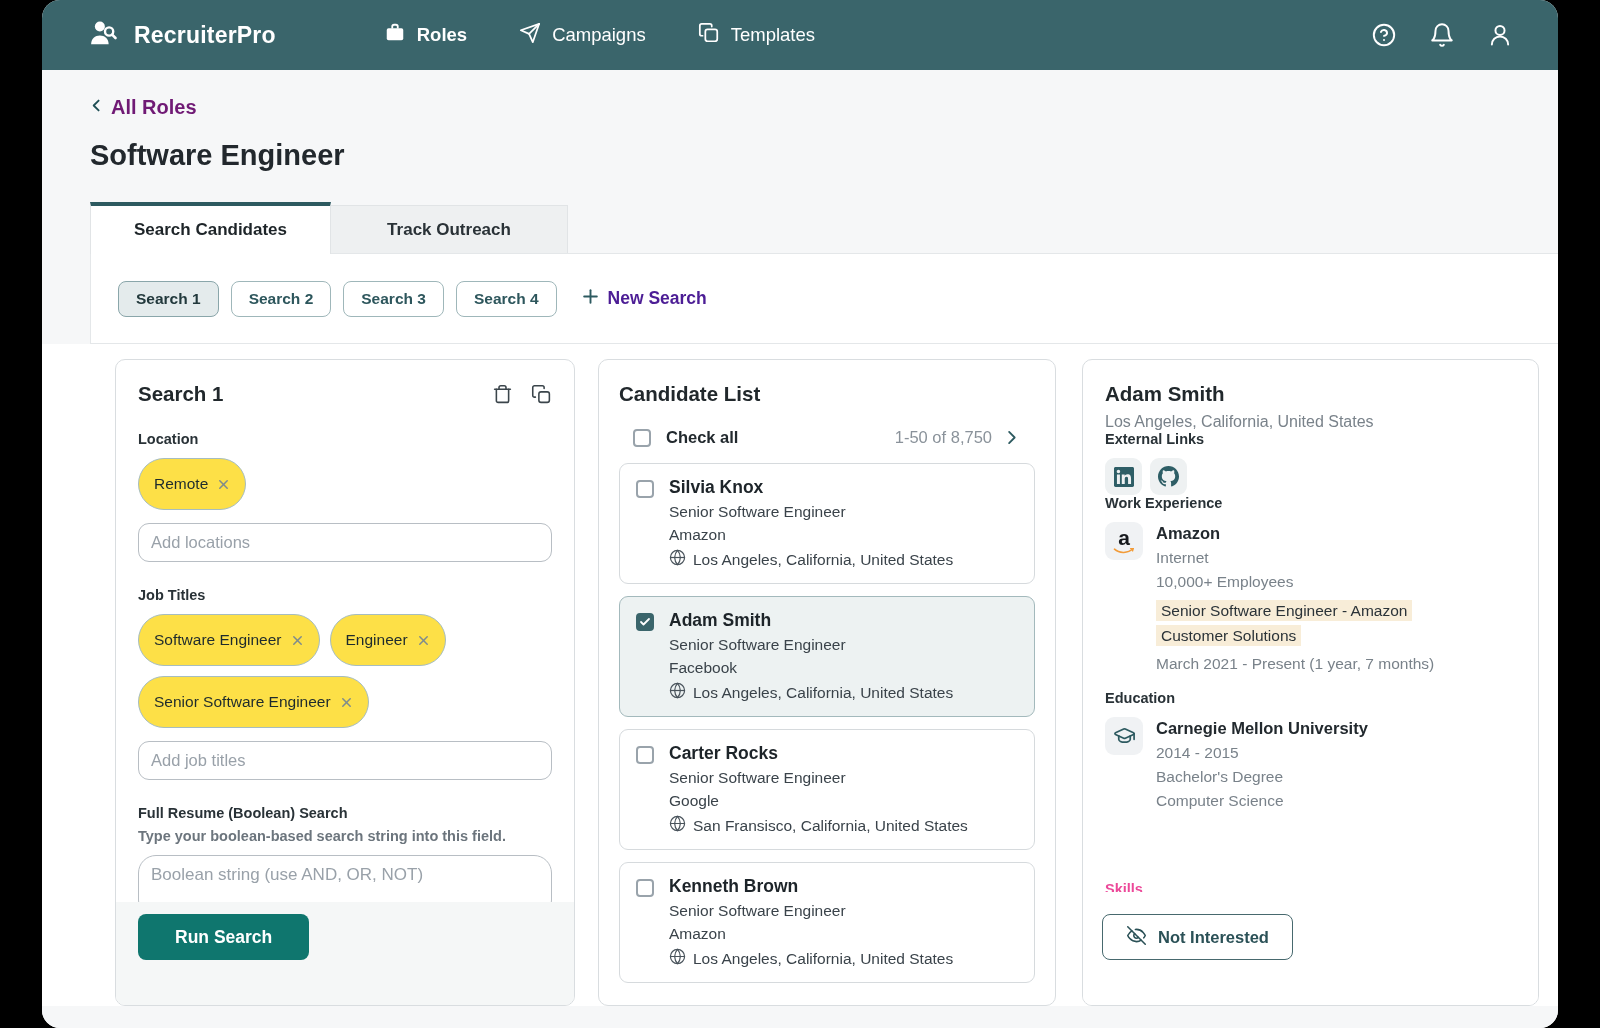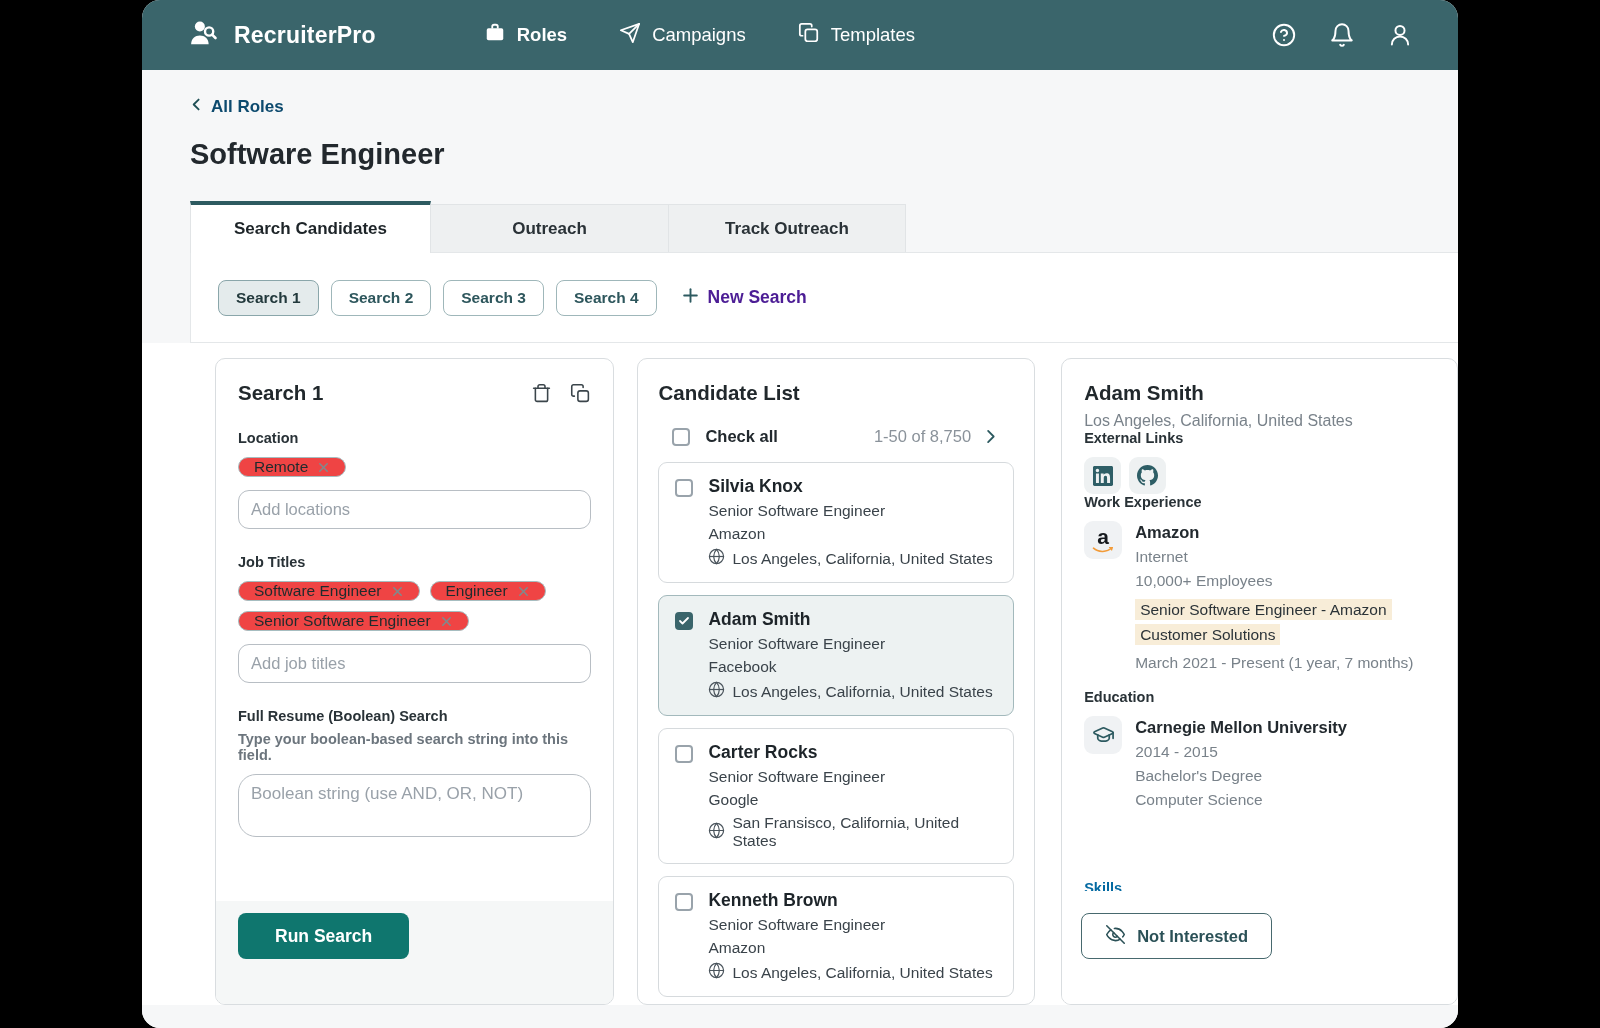--- a/index.html
+++ b/index.html
@@ -1,38 +1,38 @@
 <!DOCTYPE html>
 <html><head>
 <meta charset="utf-8">
 <style>
   * { box-sizing: border-box; margin: 0; padding: 0; }
   html,body { background:#000; }
   body { font-family: "Liberation Sans", "DejaVu Sans", sans-serif; }
 
-  .app { position:relative; width:1316px; height:1028px; margin:0 auto;
+  .app { position:relative; width:1516px; height:1028px; margin:0 auto;
          background:#fff; border-radius:18px; overflow:hidden; }
 
   
   .navbar { height:70px; background:#3A656B; display:flex; align-items:center;
             padding:0 44px; color:#fff; }
   .brand { display:flex; align-items:center; gap:14px; }
   .brand-name { font-size:23px; font-weight:600; letter-spacing:.2px; }
   .nav-items { display:flex; align-items:center; gap:52px; margin-left:108px; }
   .nav-item { display:flex; align-items:center; gap:11px; font-size:18.5px;
               font-weight:500; cursor:pointer; }
   .nav-item.active { font-weight:700; }
   .nav-right { margin-left:auto; display:flex; align-items:center; gap:30px; }
   .nav-icon-btn { width:28px; height:28px; display:flex; align-items:center;
                   justify-content:center; cursor:pointer; }
 
   
   .page { background:#F6F7F8; height:958px; position:relative; }
   .breadcrumb { display:flex; align-items:center; gap:6px; padding:26px 0 0 46px;
-                color:#0c4a6e; font-size:17px; font-weight:700; cursor:pointer; width:max-content;justify-content:space-between; }
+                color:#701a75; font-size:20px; font-weight:700; cursor:pointer; width:max-content;justify-content:space-between; }
   .page-title { margin:20px 0 0 48px; font-size:29px; font-weight:700; color:#22282D; }
 
   .tabs { display:flex; align-items:flex-end; margin:30px 0 0 48px; position:relative; z-index:2; }
   .tab { height:48px; display:flex; align-items:center; justify-content:center;
          font-size:17px; font-weight:600; color:#2A3237; cursor:pointer;
          background:#EEF0F1; border:1px solid #E1E4E6; border-bottom:none; }
   .tab-1 { width:241px; } .tab-2 { width:238px; border-left:none; } .tab-3 { width:237px; border-left:none; }
   .tab.active { height:52px; margin-bottom:-1px; background:#fff;
                 border-top:4px solid #2D5A60; color:#1D2428; font-weight:700; }
 
@@ -54,22 +54,22 @@
 
   
   .panel-search .inner { padding:22px 22px 0; }
   .panel-head { display:flex; align-items:center; }
   .panel-title { font-size:20.5px; font-weight:700; color:#21282C; }
   .head-icons { margin-left:auto; display:flex; gap:17px; }
   .icon-btn { width:22px; height:22px; display:flex; align-items:center; justify-content:center; cursor:pointer; }
 
   .field-label { margin-top:25px; font-size:14.5px; font-weight:700; color:#293237; }
   .tag-row { display:flex; flex-wrap:wrap; gap:10px; margin-top:11px; }
-  .tag { display:inline-flex; align-items:center; gap:9px; padding:0 15px;
-         background:#ef4444; border:1px solid #A6BDC0; border-radius:999px;
+  .tag { display:inline-flex; align-items:center; gap:9px; padding:16px 15px;
+         background:#fde047; border:1px solid #A6BDC0; border-radius:999px;
          font-size:15.5px; color:#1E2B2D; }
   .tag-x { display:flex; cursor:pointer; }
   .text-input { margin-top:13px; width:100%; height:39px; border:1px solid #B8BEC4;
                 border-radius:11px; padding:0 12px; font-size:16.5px; color:#701a75;
                 font-family:"Liberation Sans", sans-serif; }
   .text-input::placeholder, .text-area::placeholder { color:#99A1A9; }
   .field-help { margin-top:7px; font-size:14.5px; font-weight:600; color:#6C757D; }
   .text-area { margin-top:11px; width:100%; height:63px; border:1px solid #B8BEC4;
                border-radius:18px; padding:9px 12px; font-size:17px; resize:none;
                font-family:"Liberation Sans", sans-serif; }
@@ -114,21 +114,21 @@
   .logo-box { width:38px; height:38px; background:#F0F2F4; border-radius:9px; flex:0 0 auto;
               display:flex; flex-direction:column; align-items:center; justify-content:center; }
   .amazon-a { font-size:21px; font-weight:700; color:#16191D; line-height:1; }
   .exp-company { font-size:16.5px; font-weight:700; color:#22292E; margin-top:2px; }
   .exp-line { margin-top:6px; font-size:15.5px; color:#79828A; }
   .exp-highlight-wrap { margin-top:8px; max-width:312px; line-height:1.55; }
   .exp-highlight { display:inline; background:#F8EDD8; color:#2B3338; font-size:15.5px;
                    padding:2px 5px; -webkit-box-decoration-break:clone; box-decoration-break:clone; }
 
   .skills-label { position:absolute; left:22px; top:521px; font-size:14.5px;
-                  font-weight:700; color:#0369a1; }
+                  font-weight:700; color:#ec4899; }
   .profile-footer { position:absolute; left:0; right:0; top:532px; bottom:0; background:#fff;
                     display:flex; justify-content:space-between; align-items:flex-start;
                     padding:22px 19px 0; }
   .btn-outline { display:inline-flex; align-items:center; justify-content:center; gap:11px;
                  background:#fff; border:1px solid #47696E; border-radius:8px; height:46px;
                  padding:0 23px; font-size:16.5px; font-weight:600; color:#2B5157;
                  font-family:"Liberation Sans", sans-serif; cursor:pointer; }
   .btn-primary.small { height:46px; padding:0 25px; font-size:16.5px; }
 </style>
 </head>
@@ -208,21 +208,20 @@
           <polyline points="15 5 8 12 15 19"></polyline>
         </svg>
       </span>
       <span>All Roles</span>
     </div>
 
     <div class="page-title">Software Engineer</div>
 
     <div class="tabs">
       <div class="tab tab-1 active">Search Candidates</div>
-      <div class="tab tab-2">Outreach</div>
       <div class="tab tab-3">Track Outreach</div>
     </div>
 
     <div class="pills-band">
       <button class="search-pill active">Search 1</button>
       <button class="search-pill">Search 2</button>
       <button class="search-pill">Search 3</button>
       <button class="search-pill">Search 4</button>
       <div class="new-search">
         <span>

